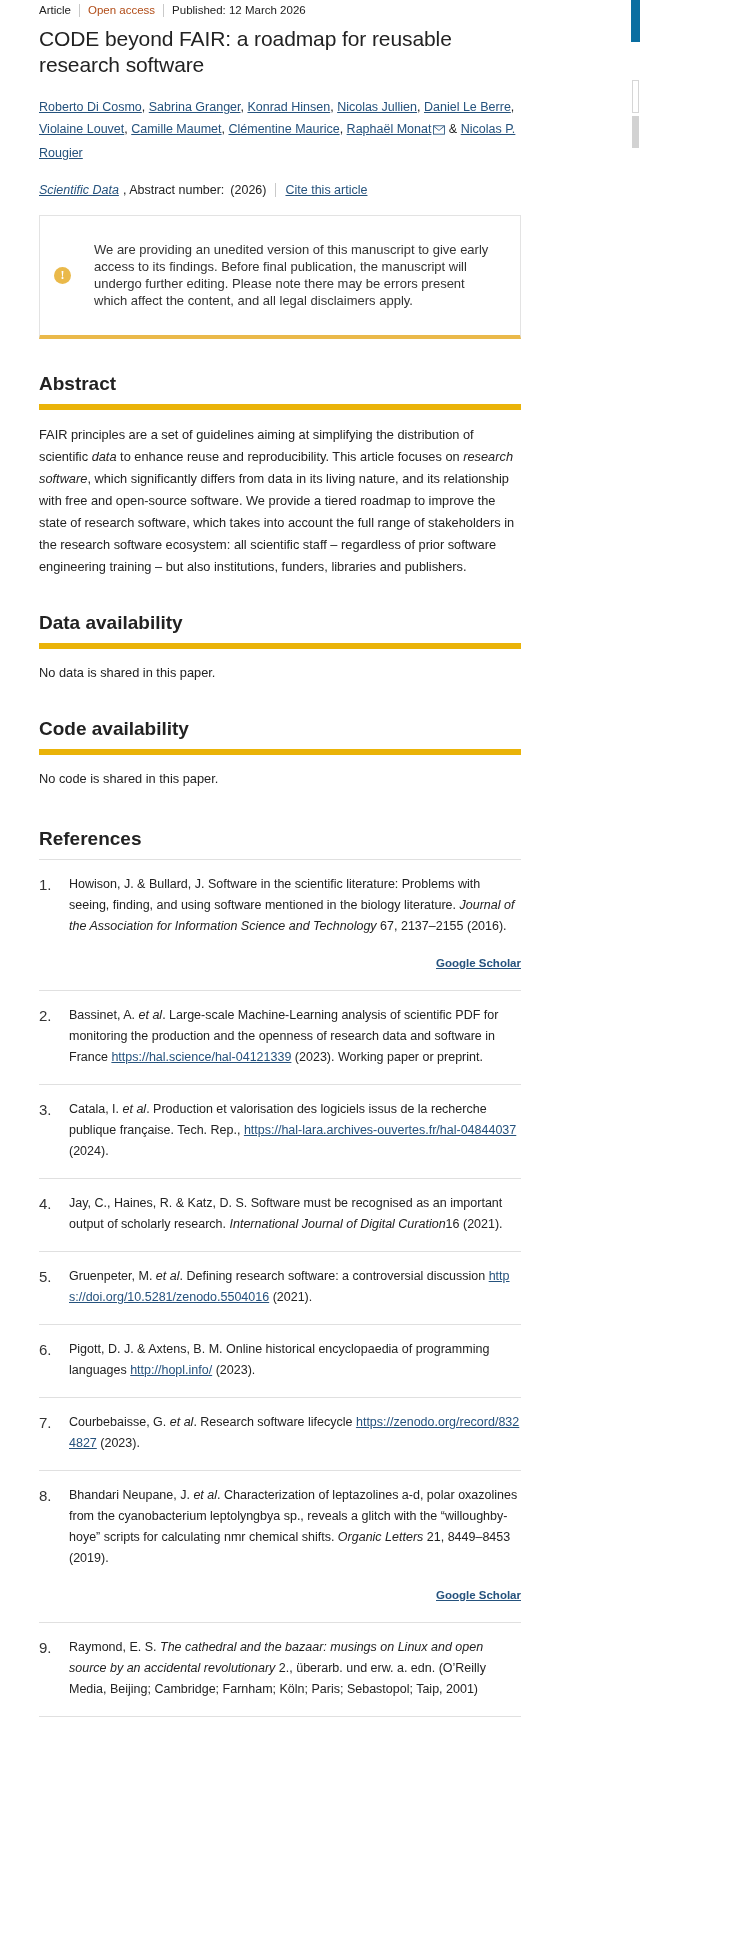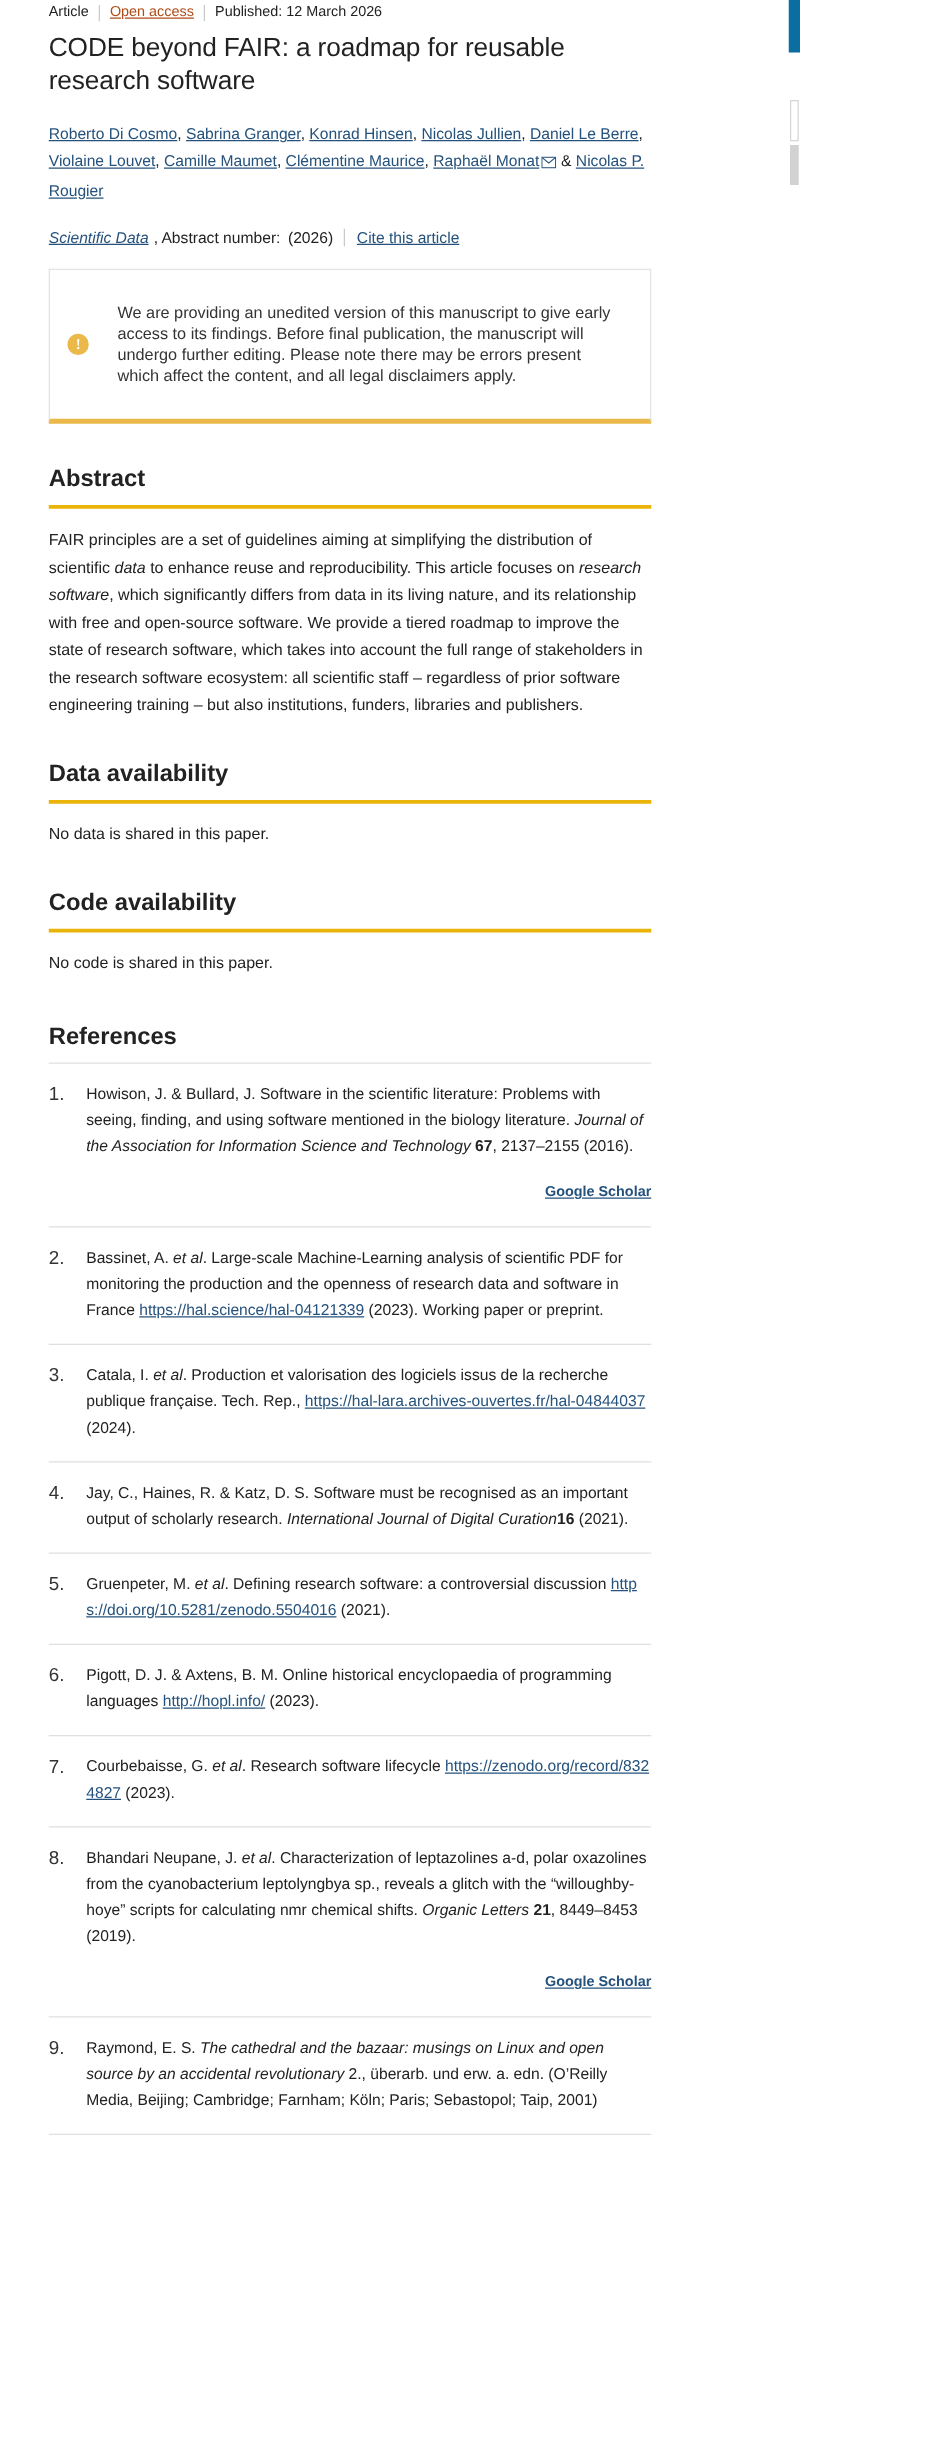--- a/index.html
+++ b/index.html
@@ -42,21 +42,20 @@
   }
   .crumb-row .sep {
     display: inline-block;
     width: 1px;
     height: 13px;
     background: #c9c9c9;
     margin: 0 8px;
   }
   .crumb-open {
     color: #b14c17;
-    text-decoration: underline;
     cursor: pointer;
   }
   .crumb-label, .crumb-pub { color: #222; }
 
   
   h1.title {
     font-size: 21px;
     line-height: 1.22;
     font-weight: 400;
     color: #222;
@@ -141,21 +140,21 @@
     color: #333;
   }
 
   
   h2.sec {
     font-size: 19px;
     font-weight: 700;
     color: #222;
     margin: 34px 0 0 0;
     padding-bottom: 9px;
-    border-bottom: 3px solid #eab308;
+    border-bottom: 6px solid #eab308;
   }
   .sec-body {
     font-size: 12.8px;
     line-height: 22px;
     color: #222;
     margin-top: 13px;
   }
   .sec-body.abs { margin-top: 14px; }
   .sec-body i { font-style: italic; }
 
@@ -188,21 +187,21 @@
     text-align: left;
     padding-top: 0px;
   }
   .refbody {
     flex: 1 1 auto;
     font-size: 12.5px;
     line-height: 21px;
     color: #222;
   }
   .refbody i { font-style: italic; }
-  .refbody b { font-weight: 700; margin-top: 36px; }
+  .refbody b { font-weight: 400; margin-top: 36px; }
   .refbody a {
     color: #25527d;
     text-decoration: underline;
     cursor: pointer;
     word-break: break-all;
   }
   .scholar {
     display: block;
     text-align: right;
     margin-top: 16px;

